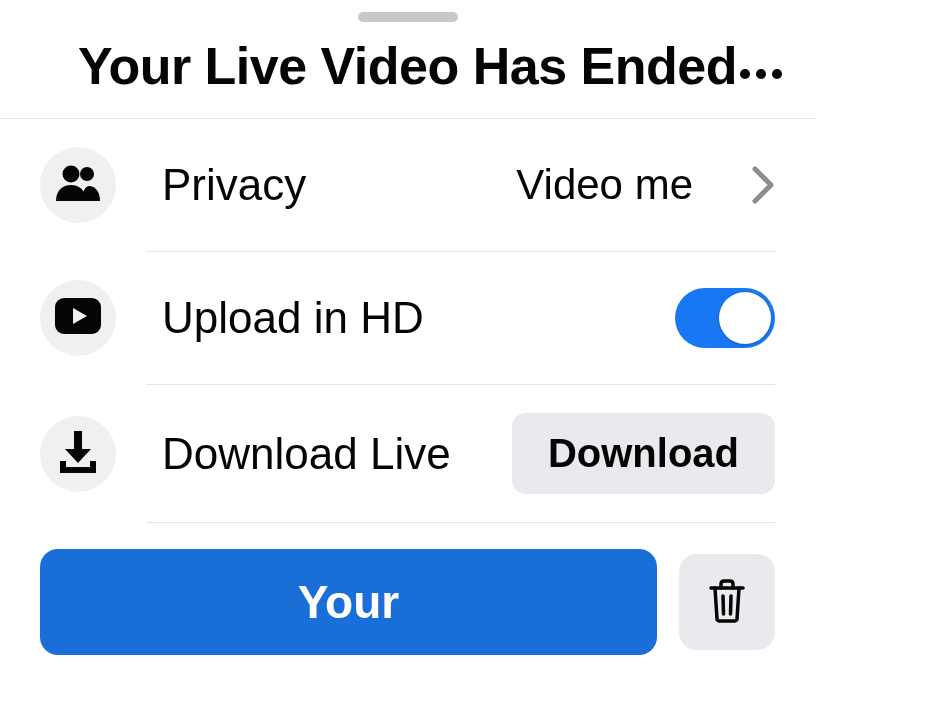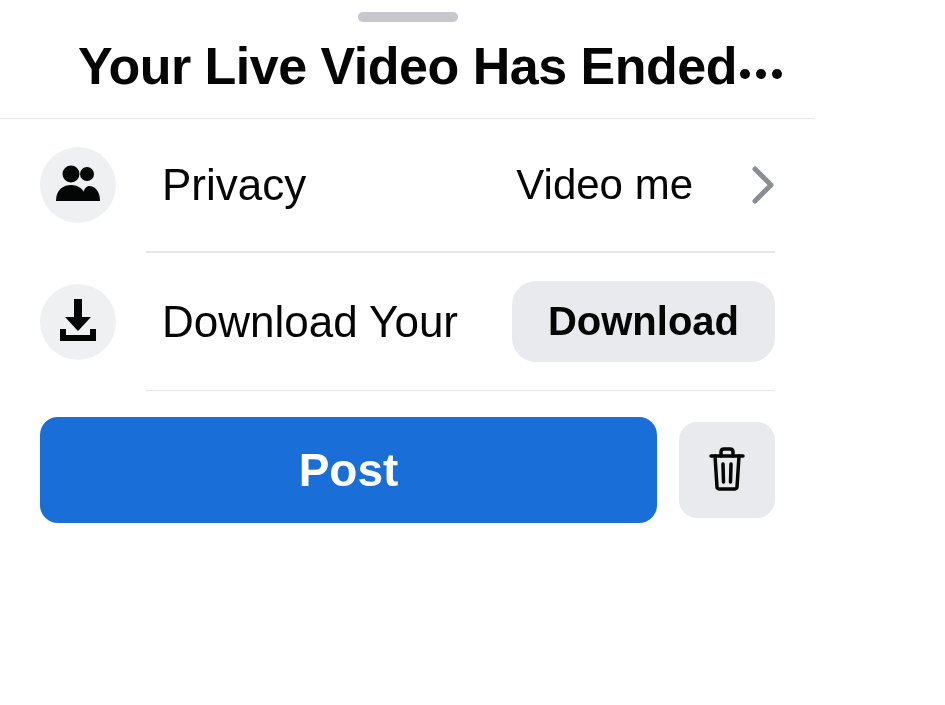--- a/index.html
+++ b/index.html
@@ -100,21 +100,21 @@
     top: 4px;
     right: 4px;
     width: 52px;
     height: 52px;
     background: #fff;
     border-radius: 50%;
     box-shadow: 0 1px 3px rgba(0,0,0,0.2);
   }
   .dl-btn {
     background: #e9eaee;
-    border-radius: 24px;
+    border-radius: 14px;
     padding: 18px 36px;
     font-size: 40px;
     font-weight: 600;
     color: #050505;
     cursor: pointer;
     border: none;
   }
   .footer {
     display: flex;
     align-items: center;
@@ -183,43 +183,57 @@
       <div class="value">Video me</div>
       <div class="chevron">
         <svg width="24" height="40" viewBox="0 0 24 40" fill="none" stroke="#8a8d91" stroke-width="5" stroke-linecap="round" stroke-linejoin="round">
             <polyline points="4,4 20,20 4,36"></polyline>
           </svg>
       </div>
     </div>
 
     <div class="divider-inset"></div>
 
+    <div class="row">
+      <div class="icon-circle">
+        <span>
+          <svg width="46" height="36" viewBox="0 0 46 36" fill="#050505">
+            <rect x="0" y="0" width="46" height="36" rx="9"></rect>
+            <polygon points="18,10 18,26 32,18" fill="#eff0f1"></polygon>
+          </svg>
+        </span>
+      </div>
+      <div class="label">Upload in HD</div>
+      <div class="toggle">
+        <div class="knob"></div>
+      </div>
+    </div>
 
     <div class="divider-inset"></div>
 
     <div class="row">
       <div class="icon-circle">
         <span>
           <svg width="40" height="42" viewBox="0 0 40 42" fill="#050505">
             <rect x="16" y="0" width="8" height="20"></rect>
             <polygon points="7,18 33,18 20,32"></polygon>
             <path d="M2 30 L2 42 L38 42 L38 30 L32 30 L32 36 L8 36 L8 30 Z"></path>
           </svg>
         </span>
       </div>
-      <div class="label">Download Your</div>
+      <div class="label">Download Live</div>
       <button class="dl-btn">Download</button>
     </div>
 
     <div class="divider-inset"></div>
 
   </div>
 
   <div class="footer">
-    <button class="post-btn">Post</button>
+    <button class="post-btn">Your</button>
     <button class="trash-btn">
       <span>
         <svg width="38" height="44" viewBox="0 0 38 44" fill="none" stroke="#050505" stroke-width="3.5" stroke-linecap="round" stroke-linejoin="round">
           <path d="M3 9 L35 9"></path>
           <path d="M13 9 L13 5 C13 3 14 2 16 2 L22 2 C24 2 25 3 25 5 L25 9"></path>
           <path d="M7 9 L9 40 C9 41 10 42 11 42 L27 42 C28 42 29 41 29 40 L31 9"></path>
           <line x1="15" y1="17" x2="15.5" y2="35"></line>
           <line x1="23" y1="17" x2="22.5" y2="35"></line>
         </svg>
       </span>

